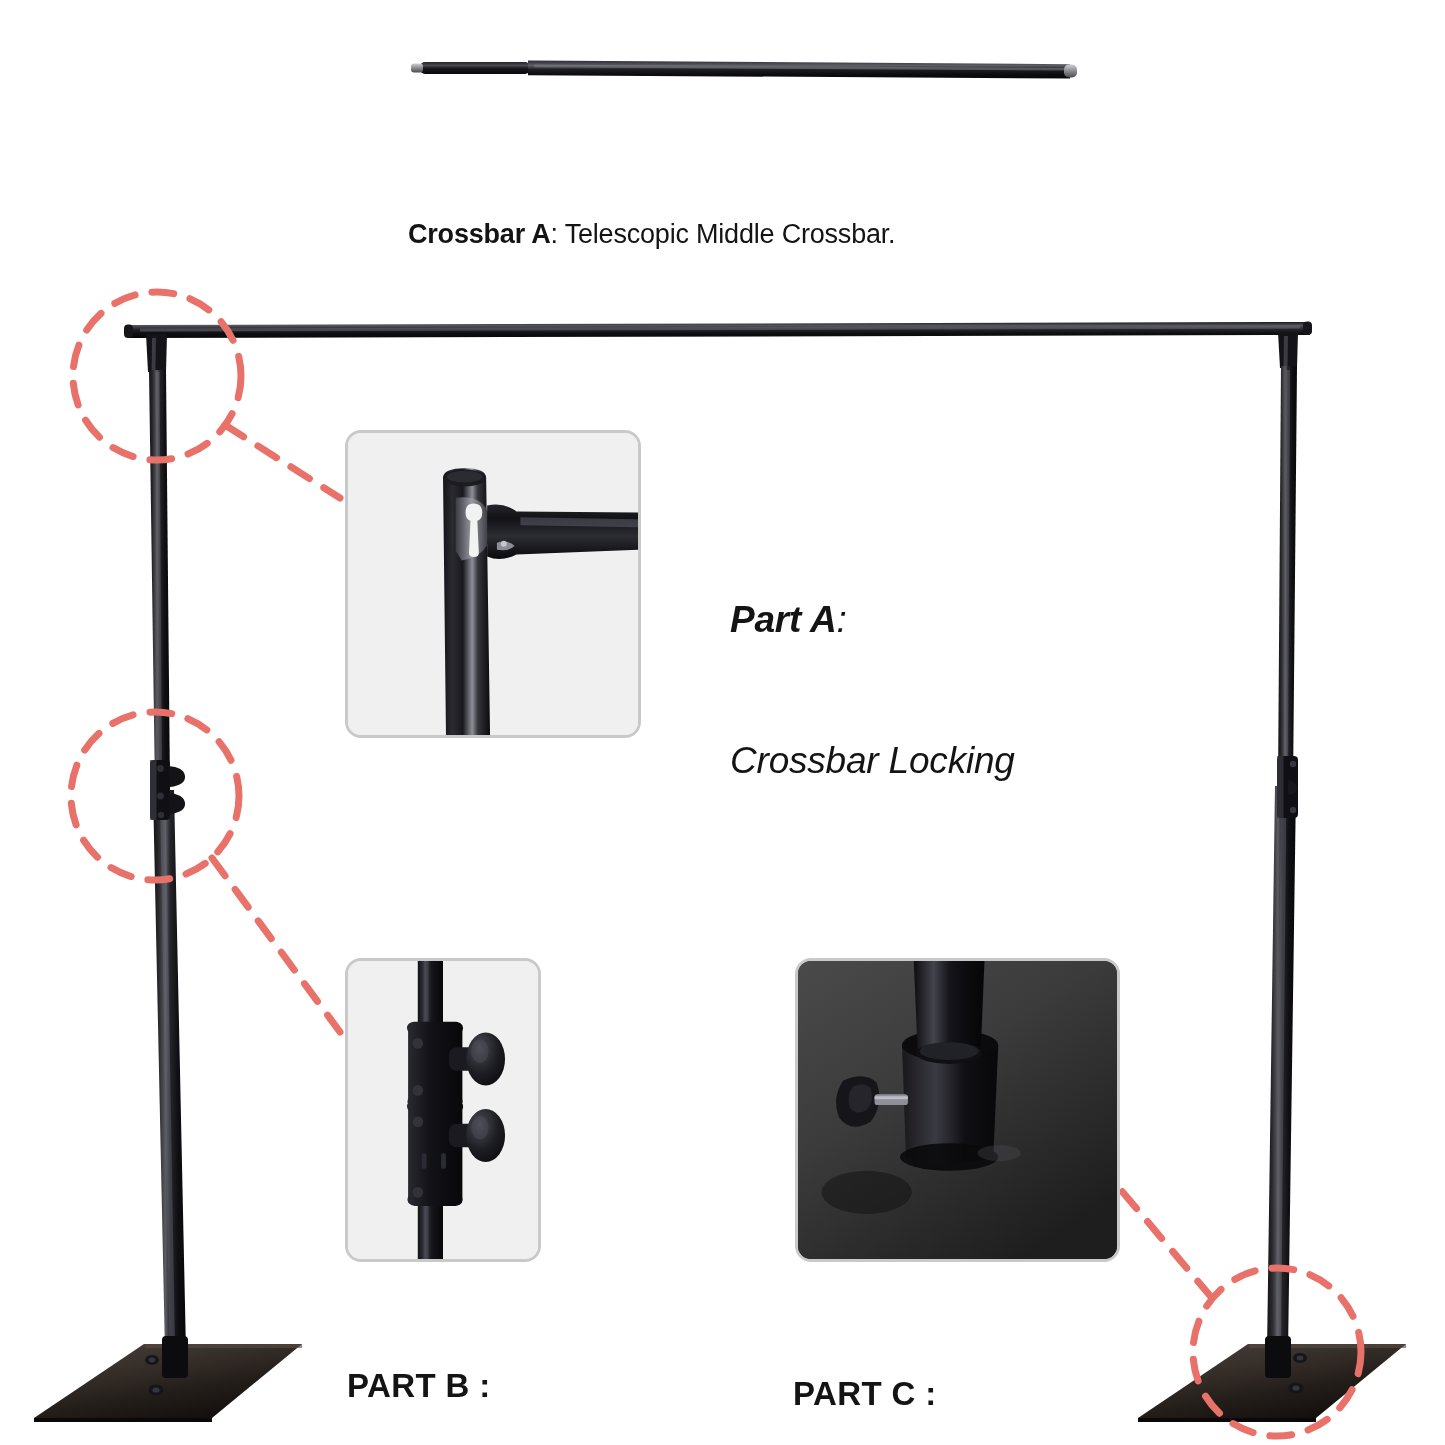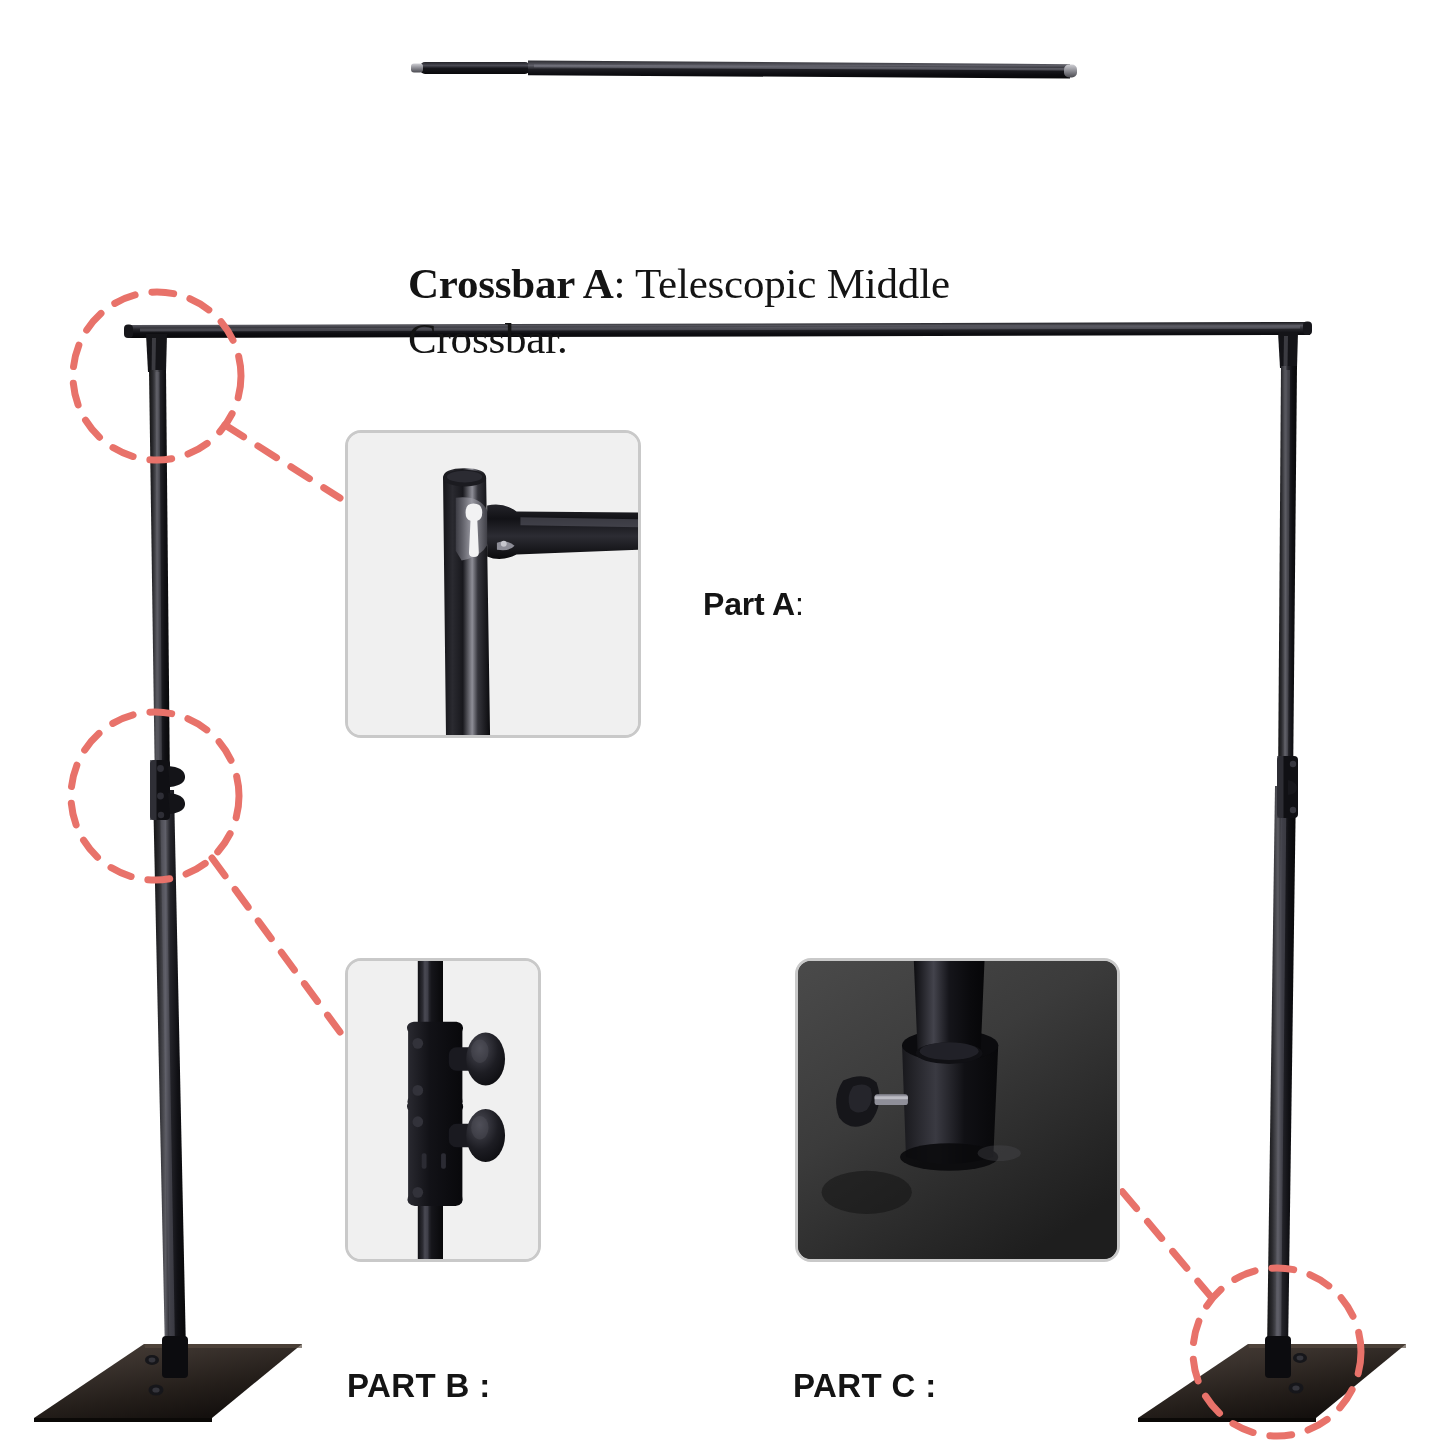--- a/index.html
+++ b/index.html
@@ -36,50 +36,50 @@
     letter-spacing: -0.2px;
     color: #141414;
     white-space: pre-wrap;
   }
   .b { font-weight: bold; }
 
   #crossbar-caption {
     left: 408px;
     top: 148px;
     width: 700px;
-    font-size: 43px;
-    font-family: Liberation Serif, serif;
+    font-size: 27px;
   }
   #crossbar-caption .line { display: block; }
 
   #partA-caption {
-    left: 703px;
+    left: 730px;
     top: 503px;
     width: 330px;
-    font-size: 32px;
+    font-size: 37px;
+    font-style: italic;
   }
   #partA-caption .line { display: block; }
 
   #partB-caption {
     left: 347px;
     top: 1281px;
     width: 340px;
     font-size: 33px;
   }
   #partB-caption .line { display: block; }
   #partB-caption .hdr { letter-spacing: 0.4px; }
 
   #partC-caption {
     left: 793px;
     top: 1281px;
     width: 340px;
     font-size: 33px;
   }
   #partC-caption .line { display: block; }
-  #partC-caption .hdr { letter-spacing: 0.4px; }
+  #partC-caption .hdr { letter-spacing: 0.4px; margin-top: 8px; }
 
   
   .inset {
     position: absolute;
     border: 3px solid #c9c9c9;
     border-radius: 16px;
     box-sizing: border-box;
     overflow: hidden;
   }
   .inset.light { background: #f1f1f1; }
@@ -377,20 +377,21 @@
       <ellipse cx="70" cy="236" rx="46" ry="22" fill="#101010" opacity="0.5"></ellipse>
     </svg>
   </div>
 
   <div class="txt" id="crossbar-caption">
     <span class="line"><span class="b">Crossbar A</span><span>: Telescopic Middle Crossbar.</span></span>
   </div>
 
   <div class="txt" id="partA-caption">
     <span class="line"><span class="b">Part A</span><span>:</span></span>
+    <span class="line">Crossbar Locking</span>
   </div>
 
   <div class="txt" id="partB-caption">
     <span class="line b hdr">PART B :</span>
     
     
   </div>
 
   <div class="txt" id="partC-caption">
     <span class="line b hdr">PART C :</span>

